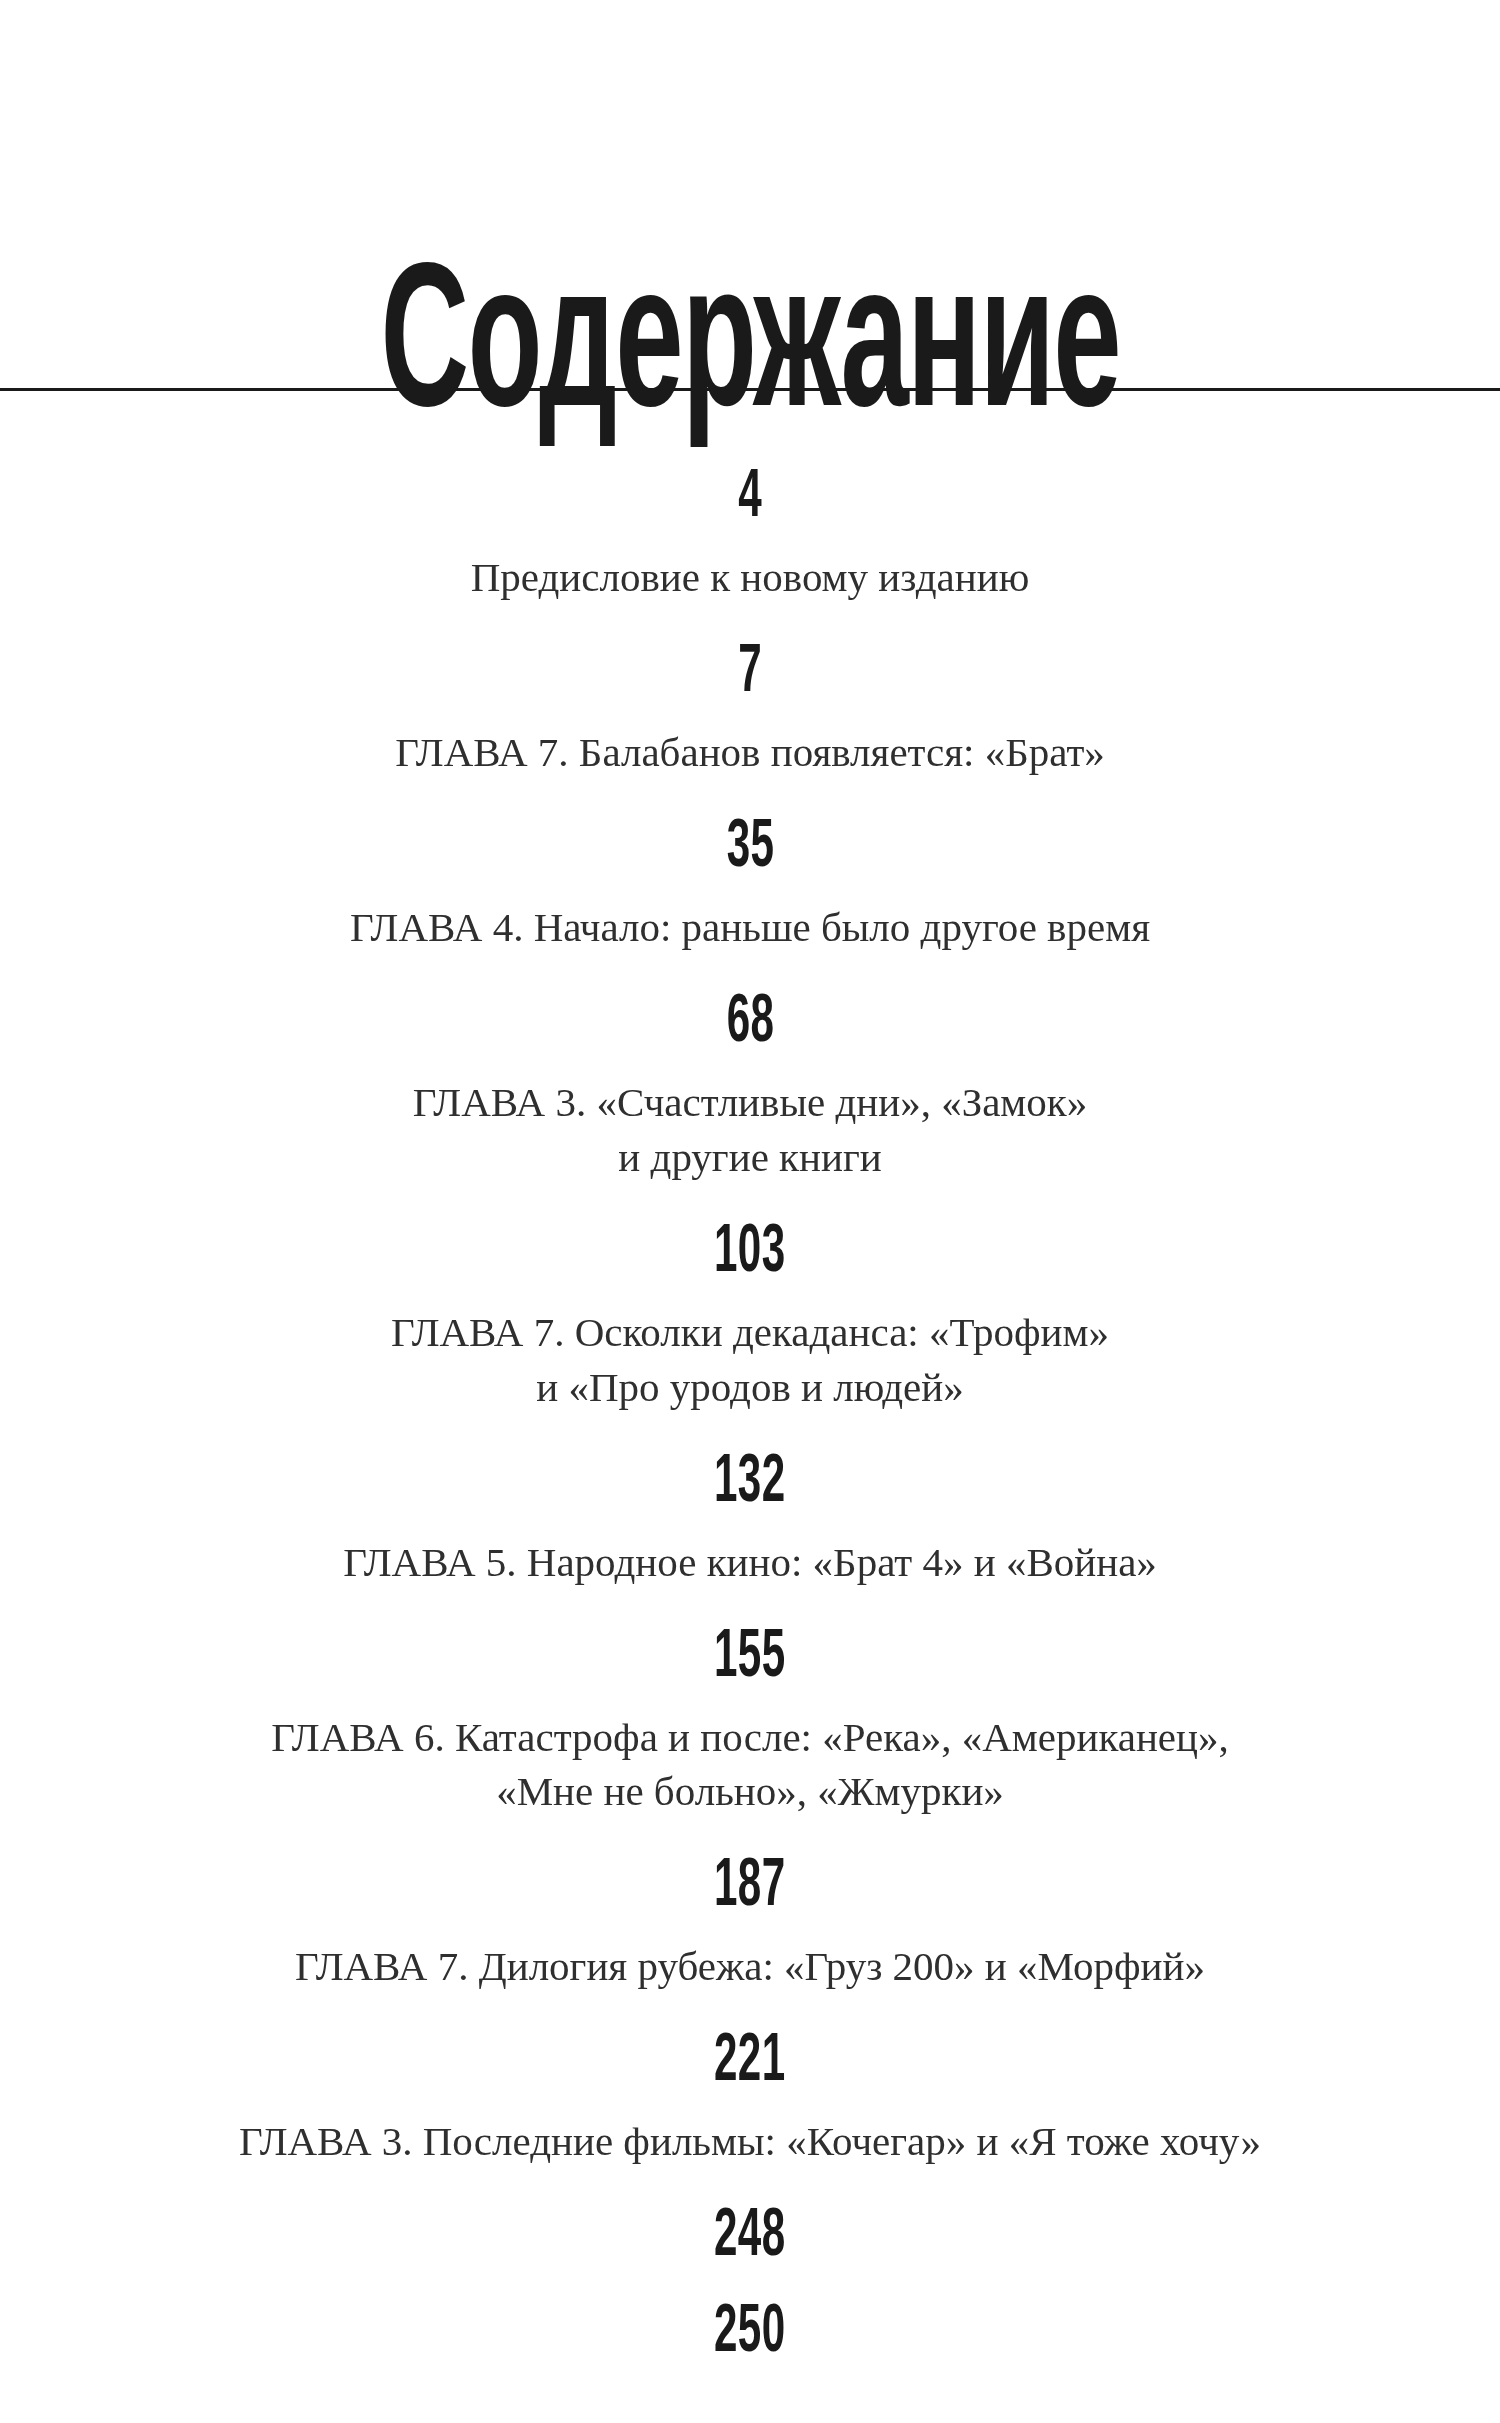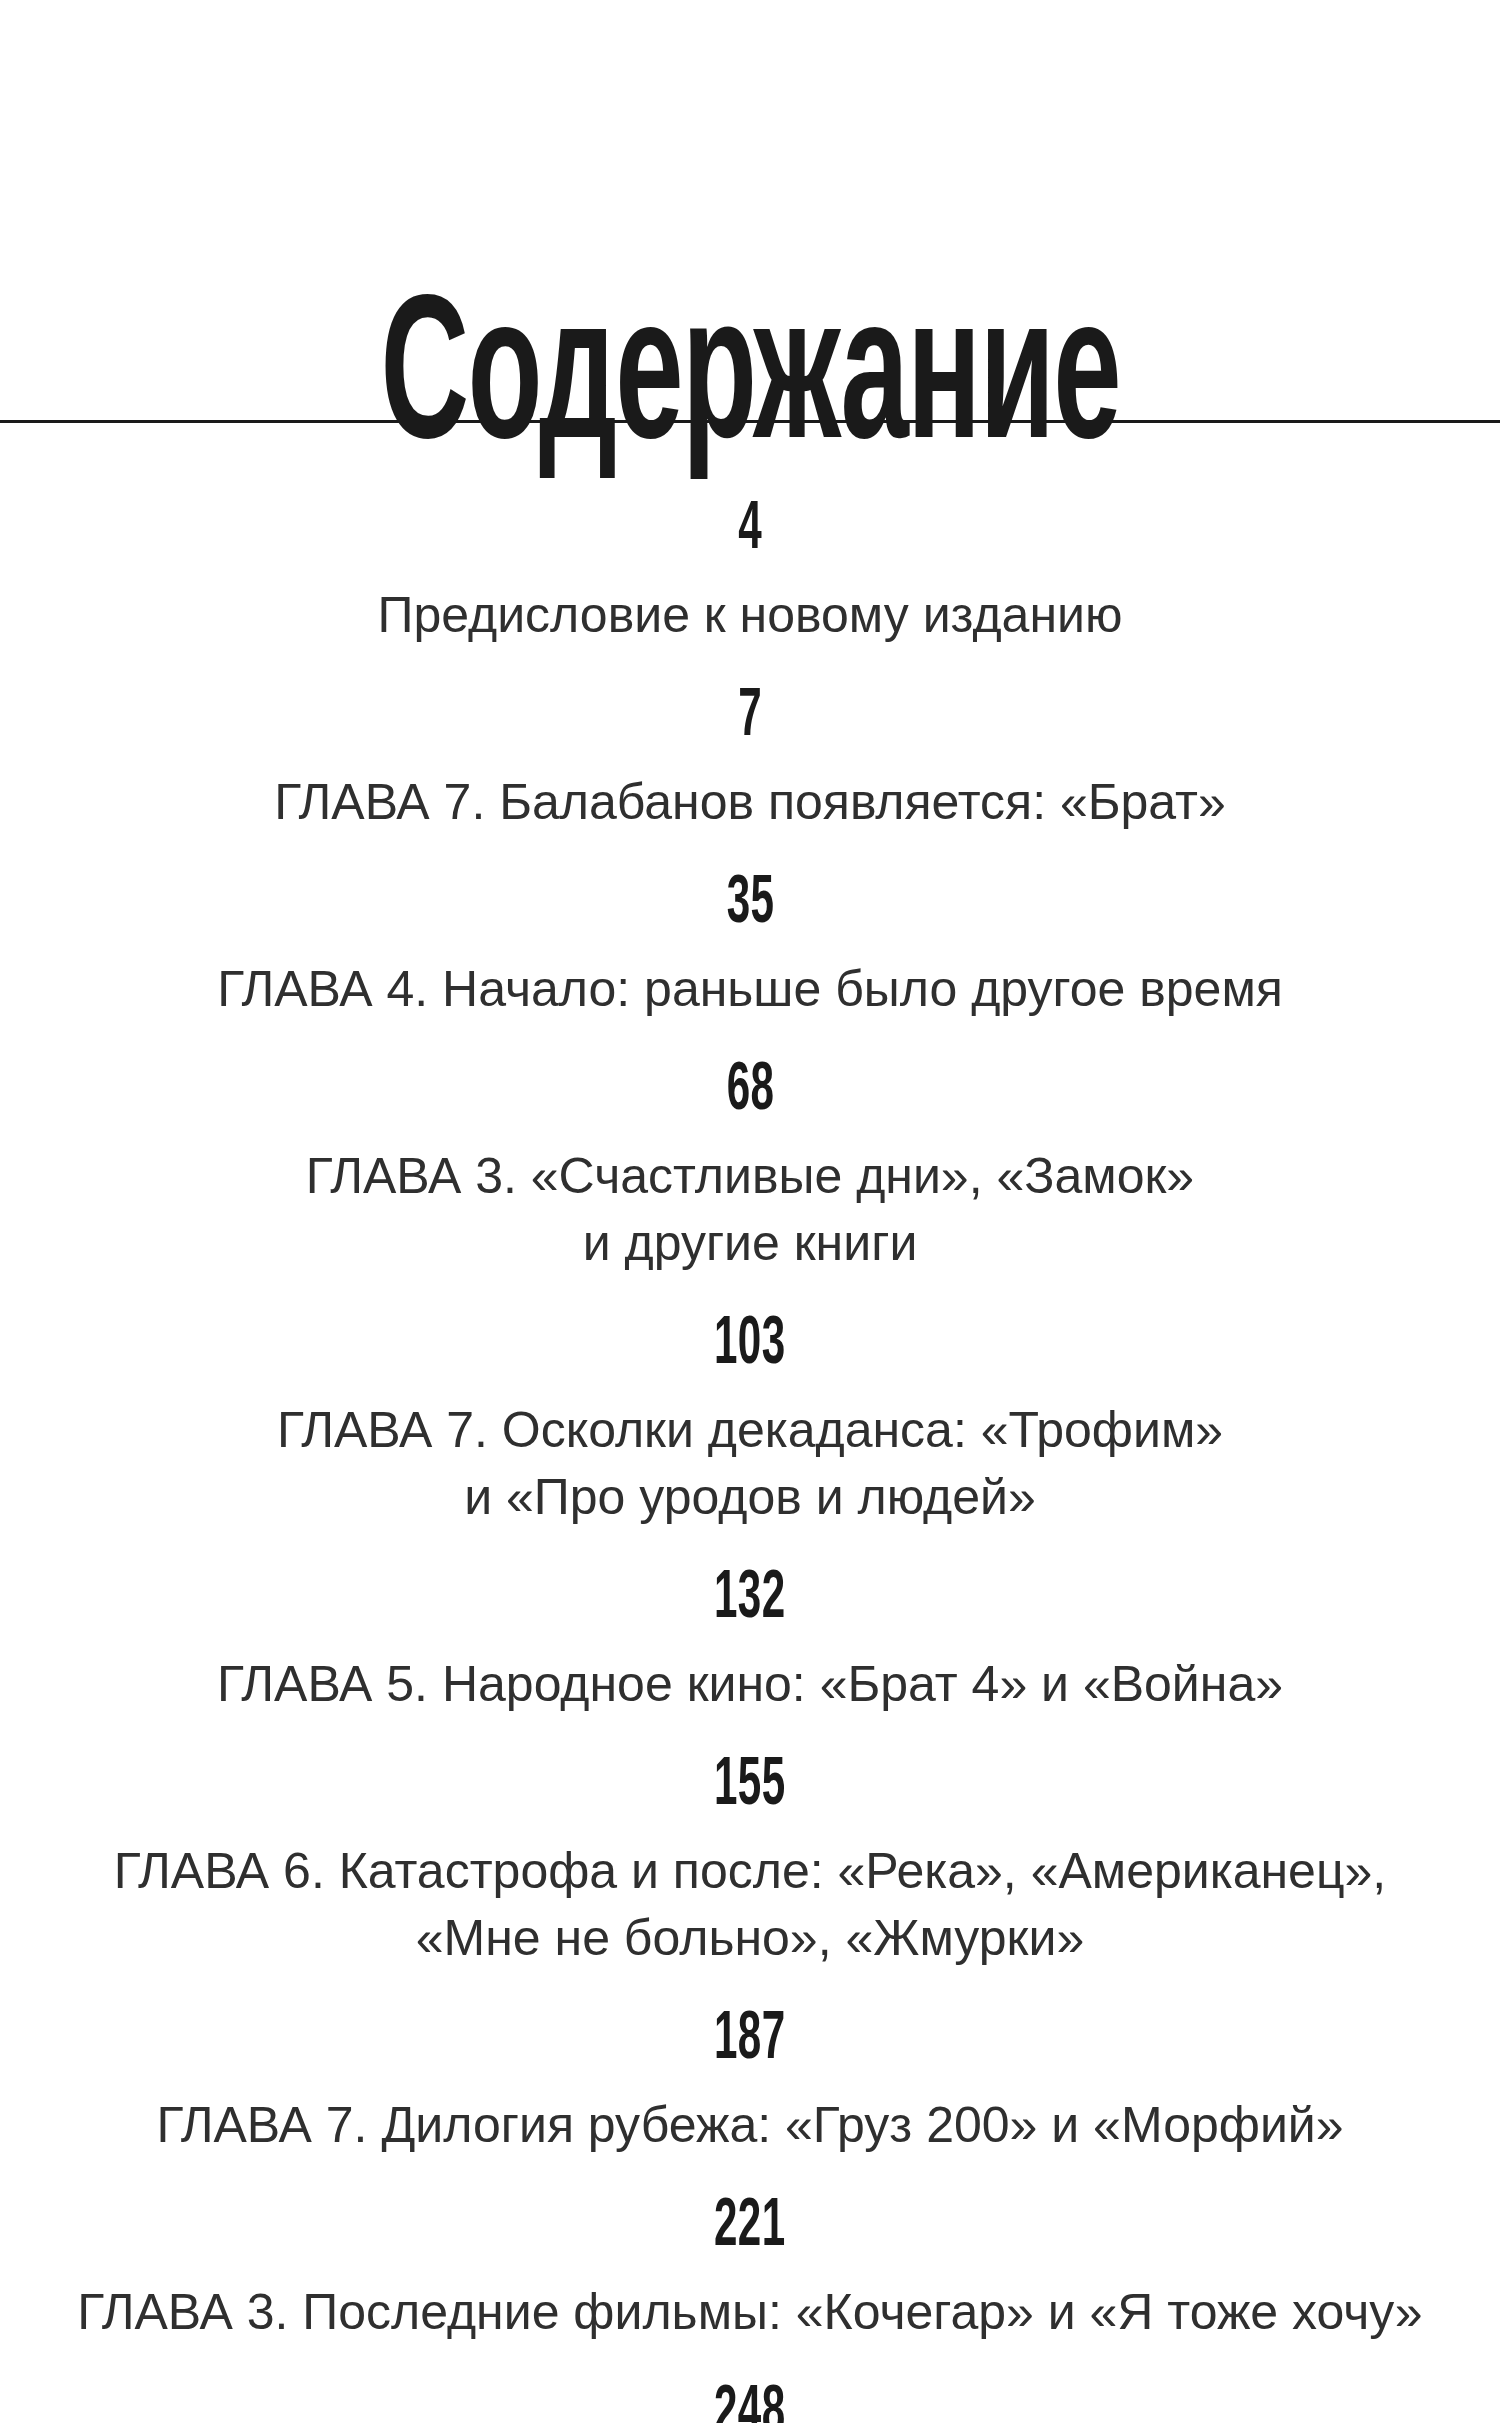--- a/index.html
+++ b/index.html
@@ -11,21 +11,20 @@
     background: #ffffff;
     font-family: "Liberation Serif", serif;
     color: #2f2f2f;
     overflow-x: hidden;
   }
 
   
   .masthead {
     position: relative;
     height: 392px;
-    margin-top: 32px;
   }
   .rule {
     position: absolute;
     left: 0;
     top: 388px;
     width: 100%;
     height: 3px;
     background: #1a1a1a;
   }
   .title {
@@ -65,22 +64,22 @@
     font-size: 68px;
     line-height: 1;
     color: #1a1a1a;
     margin-bottom: 10px;
   }
   .entry-page .squeeze {
     transform: scaleX(0.62);
     letter-spacing: 0.01em;
   }
   .entry-title {
-    font-family: Liberation Sans, sans-serif;
-    font-size: 50px;
+    font-family: Liberation Serif, serif;
+    font-size: 41px;
     line-height: 1.34;
     color: #2f2f2f;
     white-space: pre-line;
     margin-top: 24px;
   }
 </style>
 </head>
 <body>
 
 <main>

